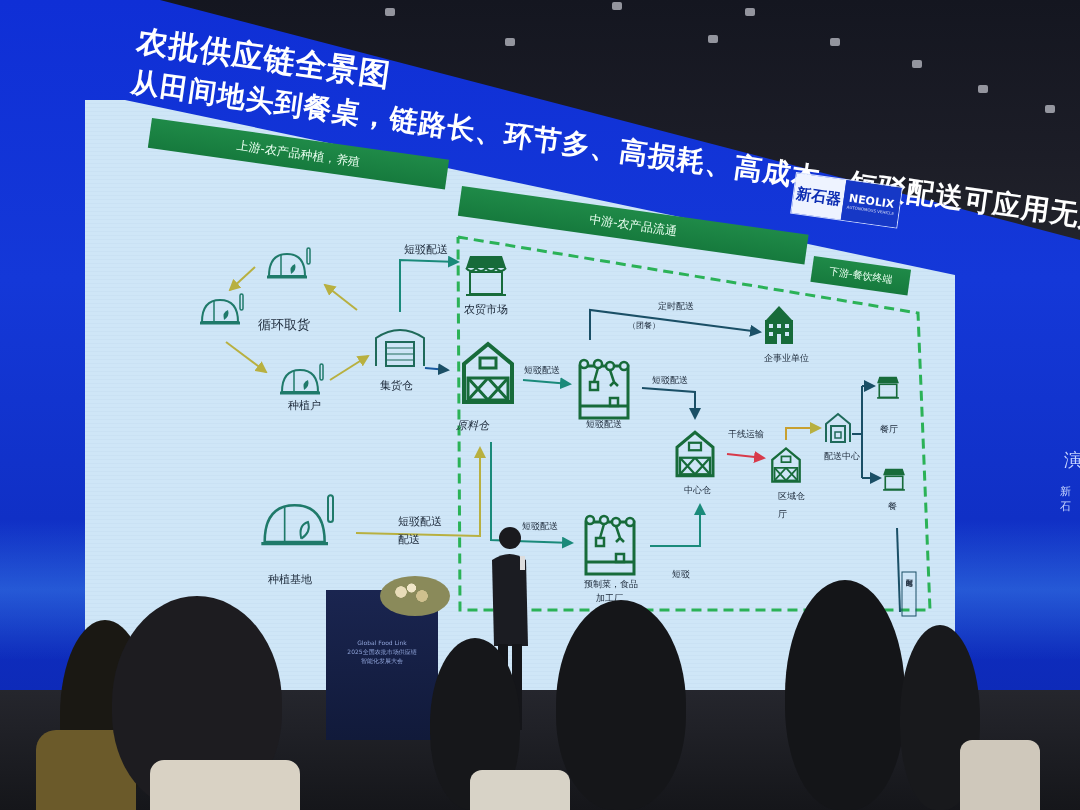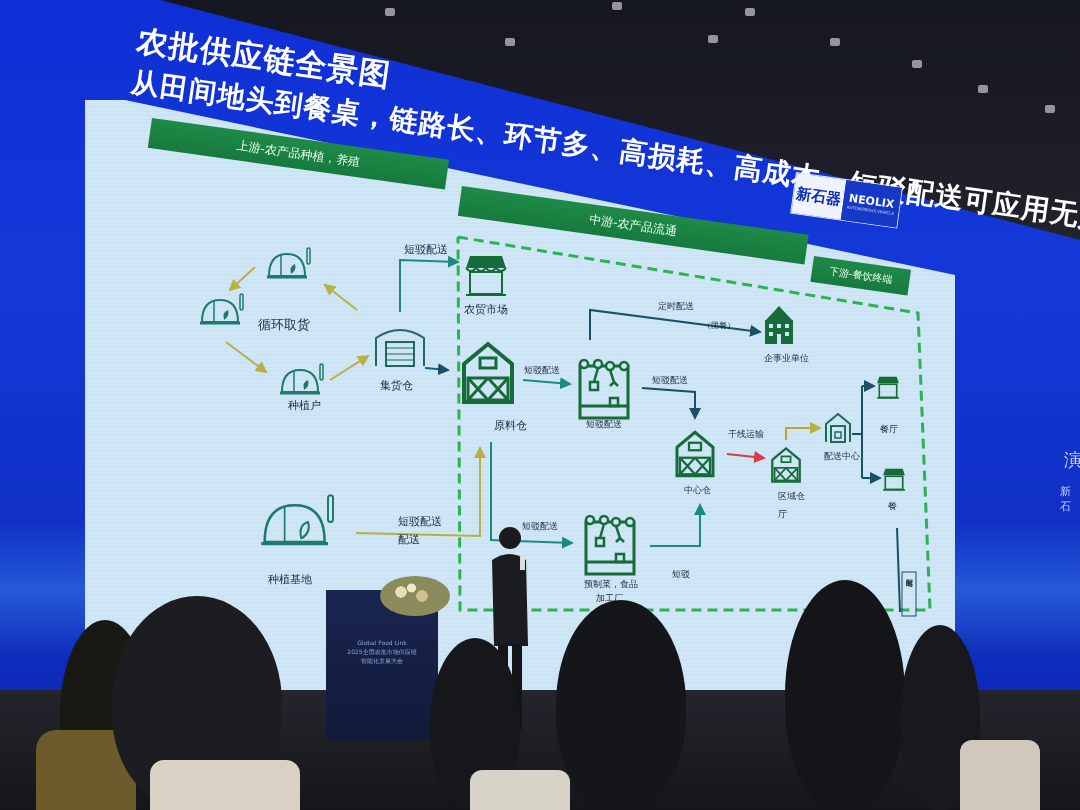--- a/index.html
+++ b/index.html
@@ -242,40 +242,40 @@
   <path d="M2 30 L2 12 L14 2 L26 12 L26 30" fill="none" stroke="#1f6a5a" stroke-width="2"></path>
     <rect x="7" y="14" width="14" height="16" fill="none" stroke="#1f6a5a" stroke-width="2"></rect>
     <rect x="11" y="20" width="6" height="6" fill="none" stroke="#1f6a5a" stroke-width="1.5"></rect>
 </svg>
 
 <div class="lbl" style="left:258px;top:316px;font-size:13px;">循环取货</div>
 <div class="lbl" style="left:288px;top:398px;">种植户</div>
 <div class="lbl" style="left:380px;top:378px;">集货仓</div>
 <div class="lbl" style="left:268px;top:572px;">种植基地</div>
 <div class="lbl" style="left:464px;top:302px;">农贸市场</div>
-<div class="lbl" style="left:494px;top:418px;">原料仓</div>
+<div class="lbl" style="left:456px;top:418px;font-style:italic;">原料仓</div>
 <div class="lbl lbl-sm" style="left:586px;top:418px;">短驳配送</div>
 <div class="lbl lbl-sm" style="left:764px;top:352px;">企事业单位</div>
 <div class="lbl lbl-sm" style="left:684px;top:484px;">中心仓</div>
 <div class="lbl lbl-sm" style="left:778px;top:490px;">区域仓</div>
 <div class="lbl lbl-sm" style="left:778px;top:508px;">厅</div>
 <div class="lbl lbl-sm" style="left:824px;top:450px;">配送中心</div>
 <div class="lbl lbl-sm" style="left:880px;top:408px;margin-top:15px;">餐厅</div>
 <div class="lbl lbl-sm" style="left:888px;top:500px;">餐</div>
 <div class="lbl lbl-sm" style="left:584px;top:578px;">预制菜，食品</div>
 <div class="lbl lbl-sm" style="left:596px;top:592px;">加工厂</div>
 
 <div class="lbl" style="left:404px;top:242px;">短驳配送</div>
 <div class="lbl lbl-sm" style="left:524px;top:364px;">短驳配送</div>
 <div class="lbl lbl-sm" style="left:652px;top:374px;">短驳配送</div>
 <div class="lbl" style="left:398px;top:514px;">短驳配送</div>
 <div class="lbl" style="left:398px;top:532px;">配送</div>
 <div class="lbl lbl-sm" style="left:522px;top:520px;">短驳配送</div>
 <div class="lbl lbl-sm" style="left:658px;top:300px;">定时配送</div>
-<div class="lbl lbl-sm" style="left:703px;top:320px;font-size:8px;">（团餐）</div>
+<div class="lbl lbl-sm" style="left:628px;top:320px;font-size:8px;">（团餐）</div>
 <div class="lbl lbl-sm" style="left:728px;top:428px;">干线运输</div>
 <div class="lbl lbl-sm" style="left:672px;top:528px;margin-top:40px;">短驳</div>
 <div class="lbl" style="left:904px;top:574px;font-size:7px;writing-mode:vertical-rl;">即时配送</div>
 
 <div class="right-text" style="left:1064px;top:448px;font-size:18px;">演</div>
 <div class="right-text" style="left:1060px;top:484px;font-size:11px;">新石</div>
 
 <div class="stage"></div>
 
 <div class="podium">

